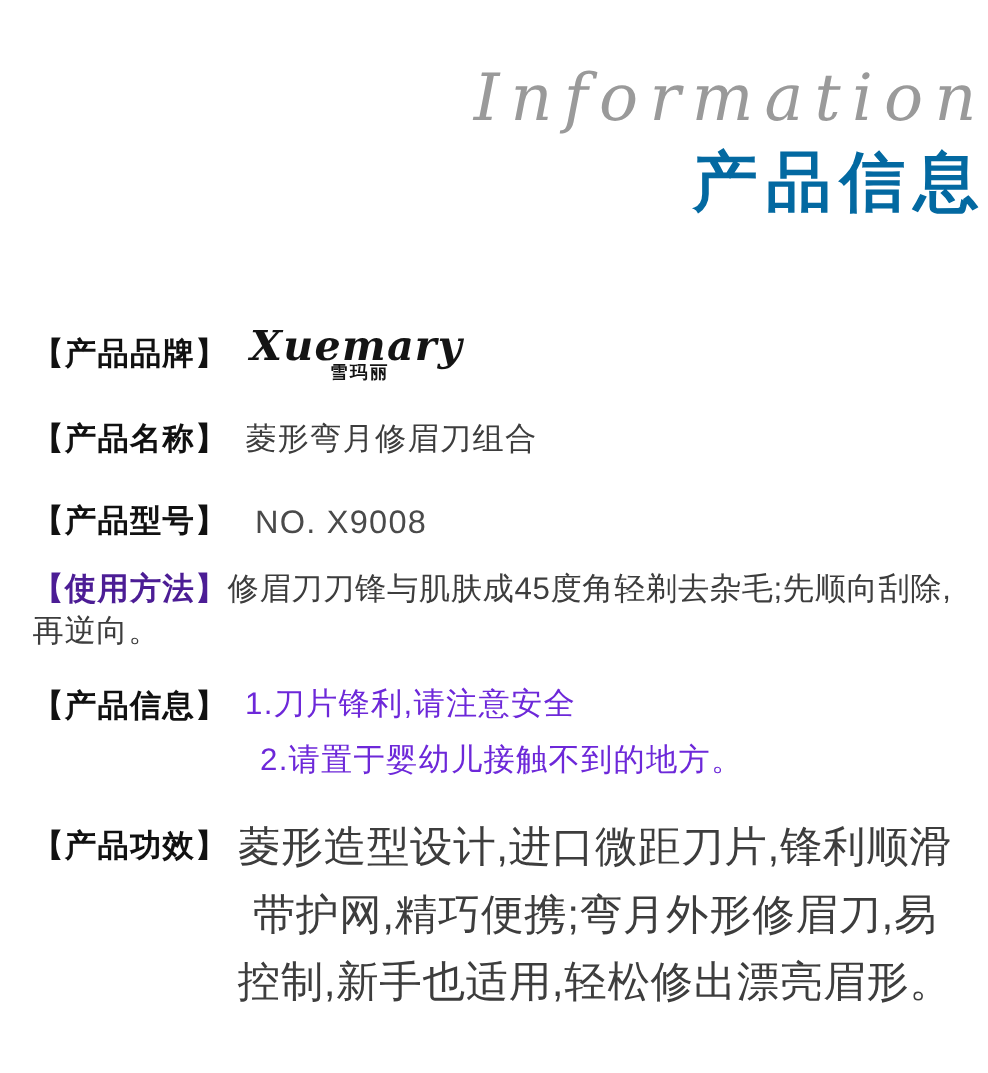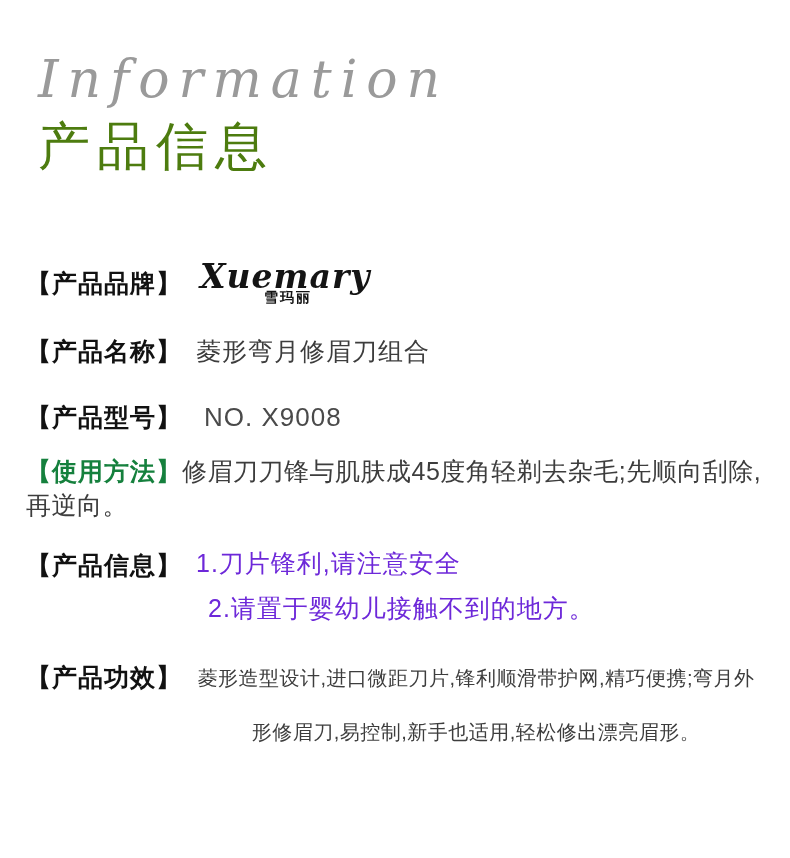--- a/index.html
+++ b/index.html
@@ -7,36 +7,36 @@
   .page {
     position: relative;
     width: 790px;
     height: 858px;
     background: #ffffff;
     overflow: hidden;
     font-family: "Liberation Sans", sans-serif;
     color: #222;
   }
   
-  .header { padding-top: 46px; text-align: left; padding-left: 38px; }
+  .header { padding-top: 46px; text-align: right; padding-left: 38px; }
   .script-title {
     font-family: "DejaVu Serif", serif;
     font-style: italic;
     font-weight: 400;
     font-size: 52px;
     line-height: 66px;
     color: #9a9a9a;
     letter-spacing: 9px;
   }
   .main-title {
     margin-top: 4px;
     font-size: 52px;
     line-height: 60px;
-    font-weight: 400;
-    color: #4d7c0f;
+    font-weight: 700;
+    color: #0369a1;
     letter-spacing: 7px;
   }
   
   .info { padding: 0 26px 0 26px; margin-top: 92px; }
   .row { display: flex; align-items: flex-start; }
   .label {
     font-weight: 700;
     font-size: 25px;
     line-height: 30px;
     color: #111111;
@@ -79,42 +79,42 @@
   
   .usage {
     margin-top: 22px;
     font-size: 25px;
     line-height: 34px;
     color: #3d3d3d;
     letter-spacing: 0.5px;
   }
   .usage .label-inline {
     font-weight: 700;
-    color: #15803d;
+    color: #4c1d95;
     letter-spacing: 1px;
     text-align: center;
   }
   
   .row-notice { margin-top: 28px; }
   .notice-items { margin-left: 14px; }
   .notice-item {
     font-size: 25px;
     line-height: 26px;
     color: #6d28d9;
     letter-spacing: 1px;
     margin-bottom: 19px;
   }
   .notice-item:last-child { margin-bottom: 0; margin-left: 12px; }
   
   .row-effect { margin-top: 30px; text-align: center; }
   .row-effect .label { padding-top: 11px; }
   .effect-text {
     margin-left: 6px;
     width: 596px;
-    font-size: 20px;
+    font-size: 34px;
     line-height: 54px;
     color: #3d3d3d;
     letter-spacing: 0.5px;
   }
 </style>
 </head>
 <body>
 
 <div class="page">
 

